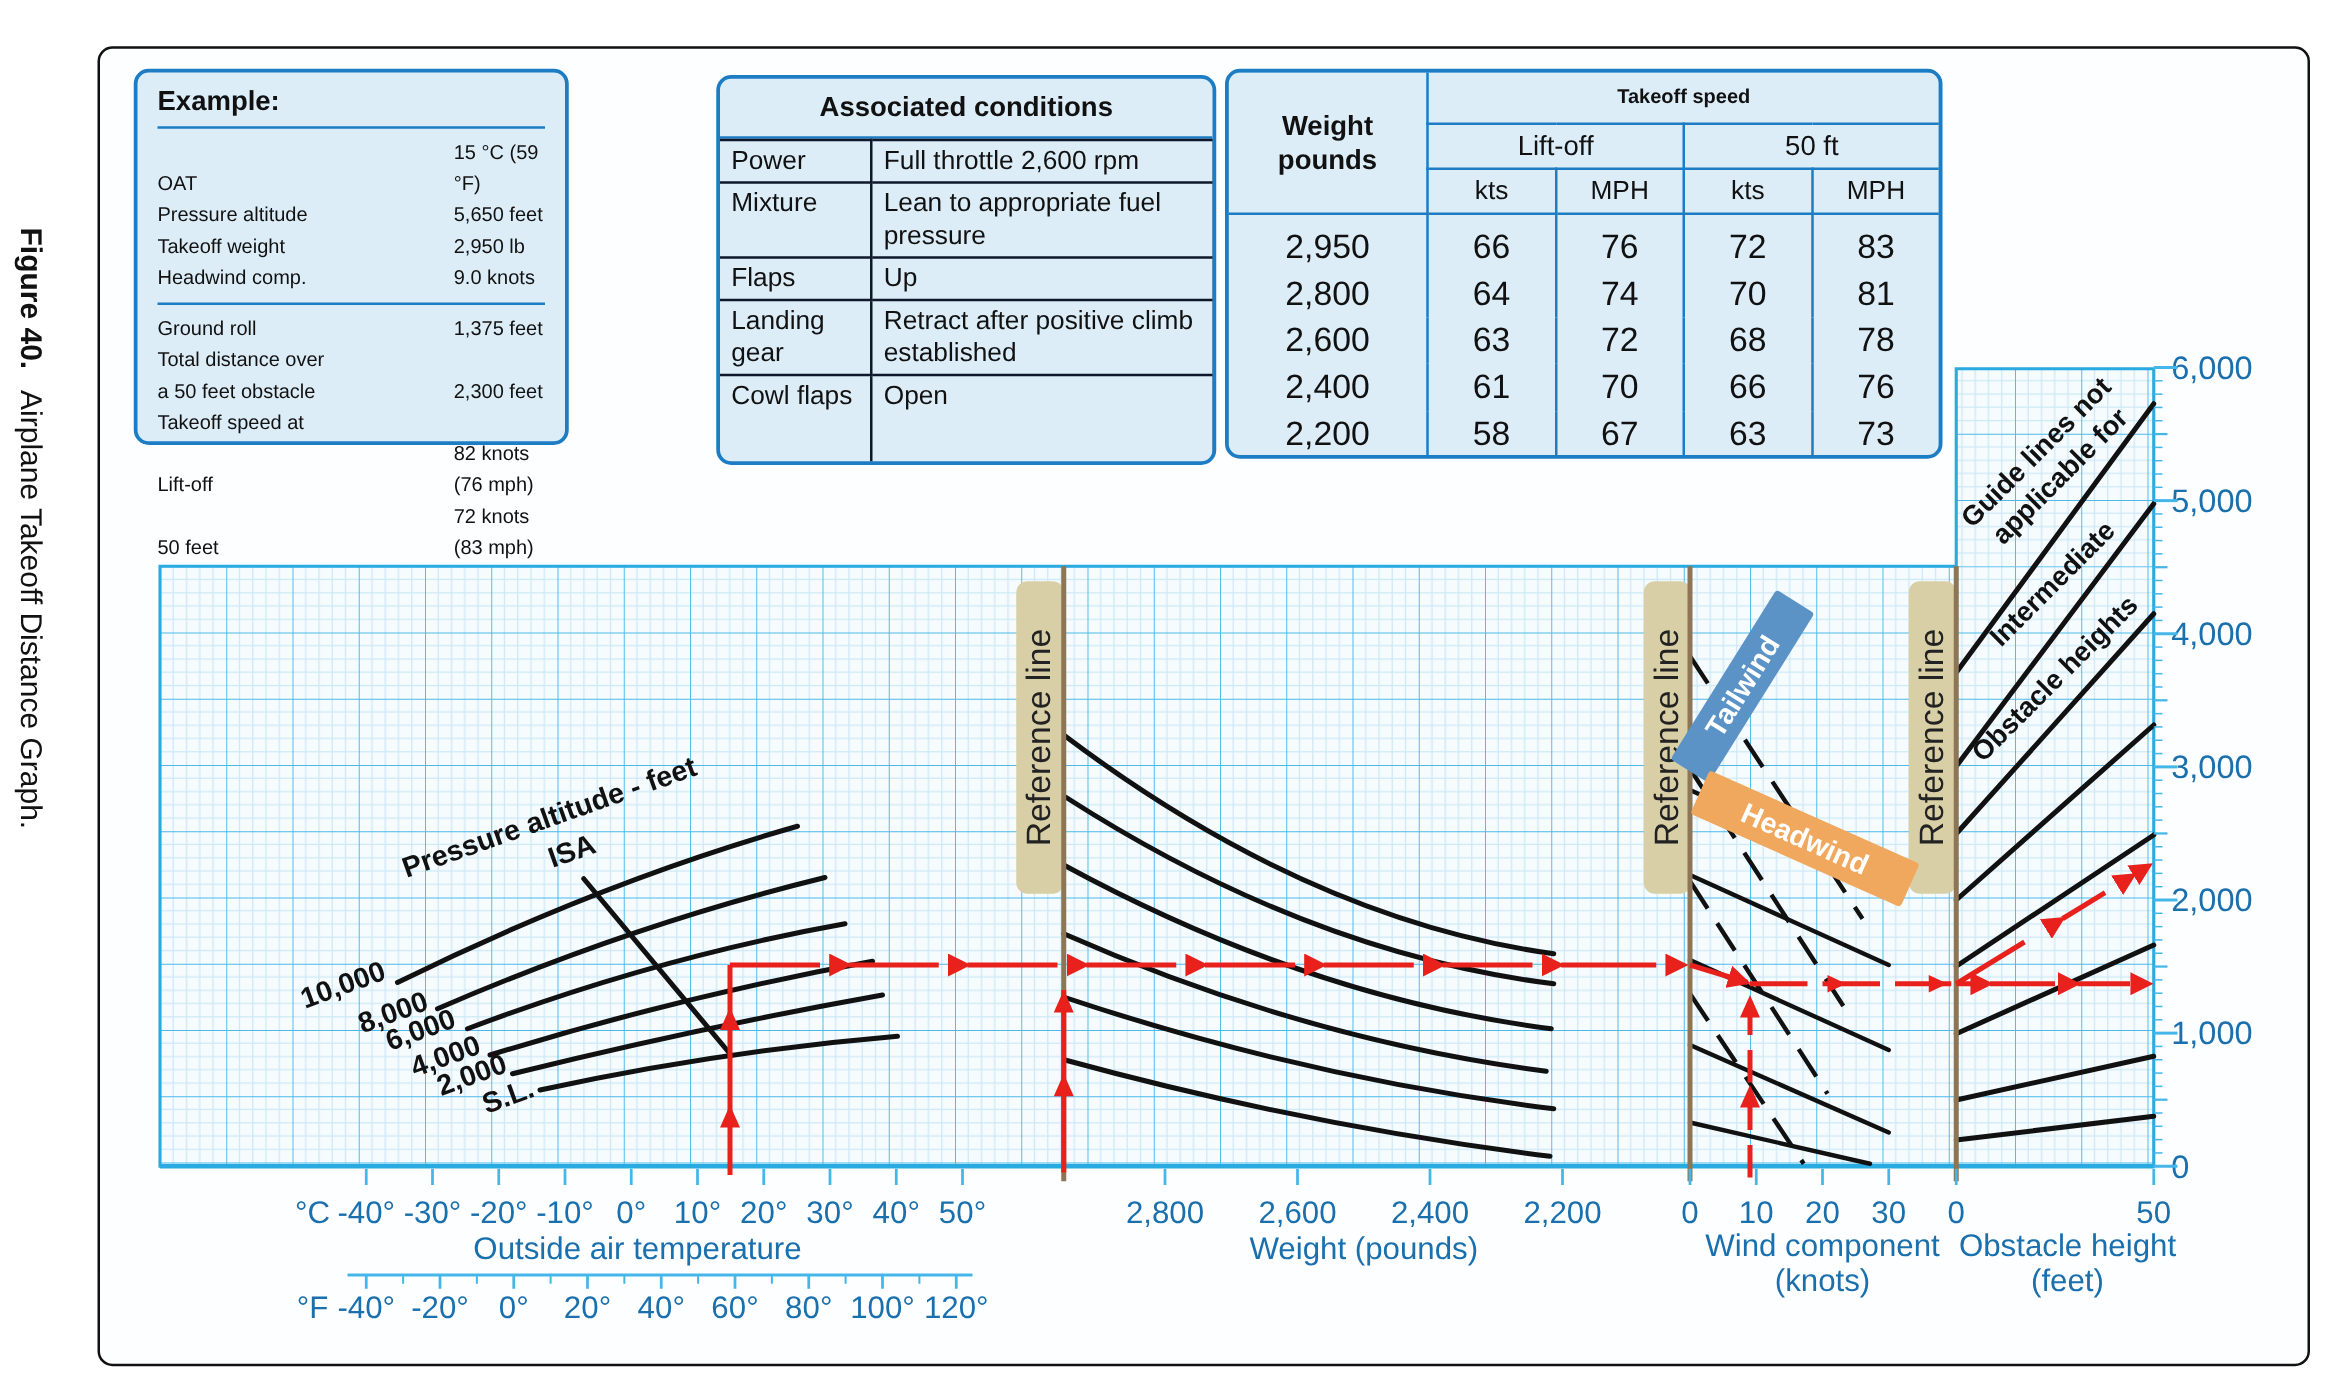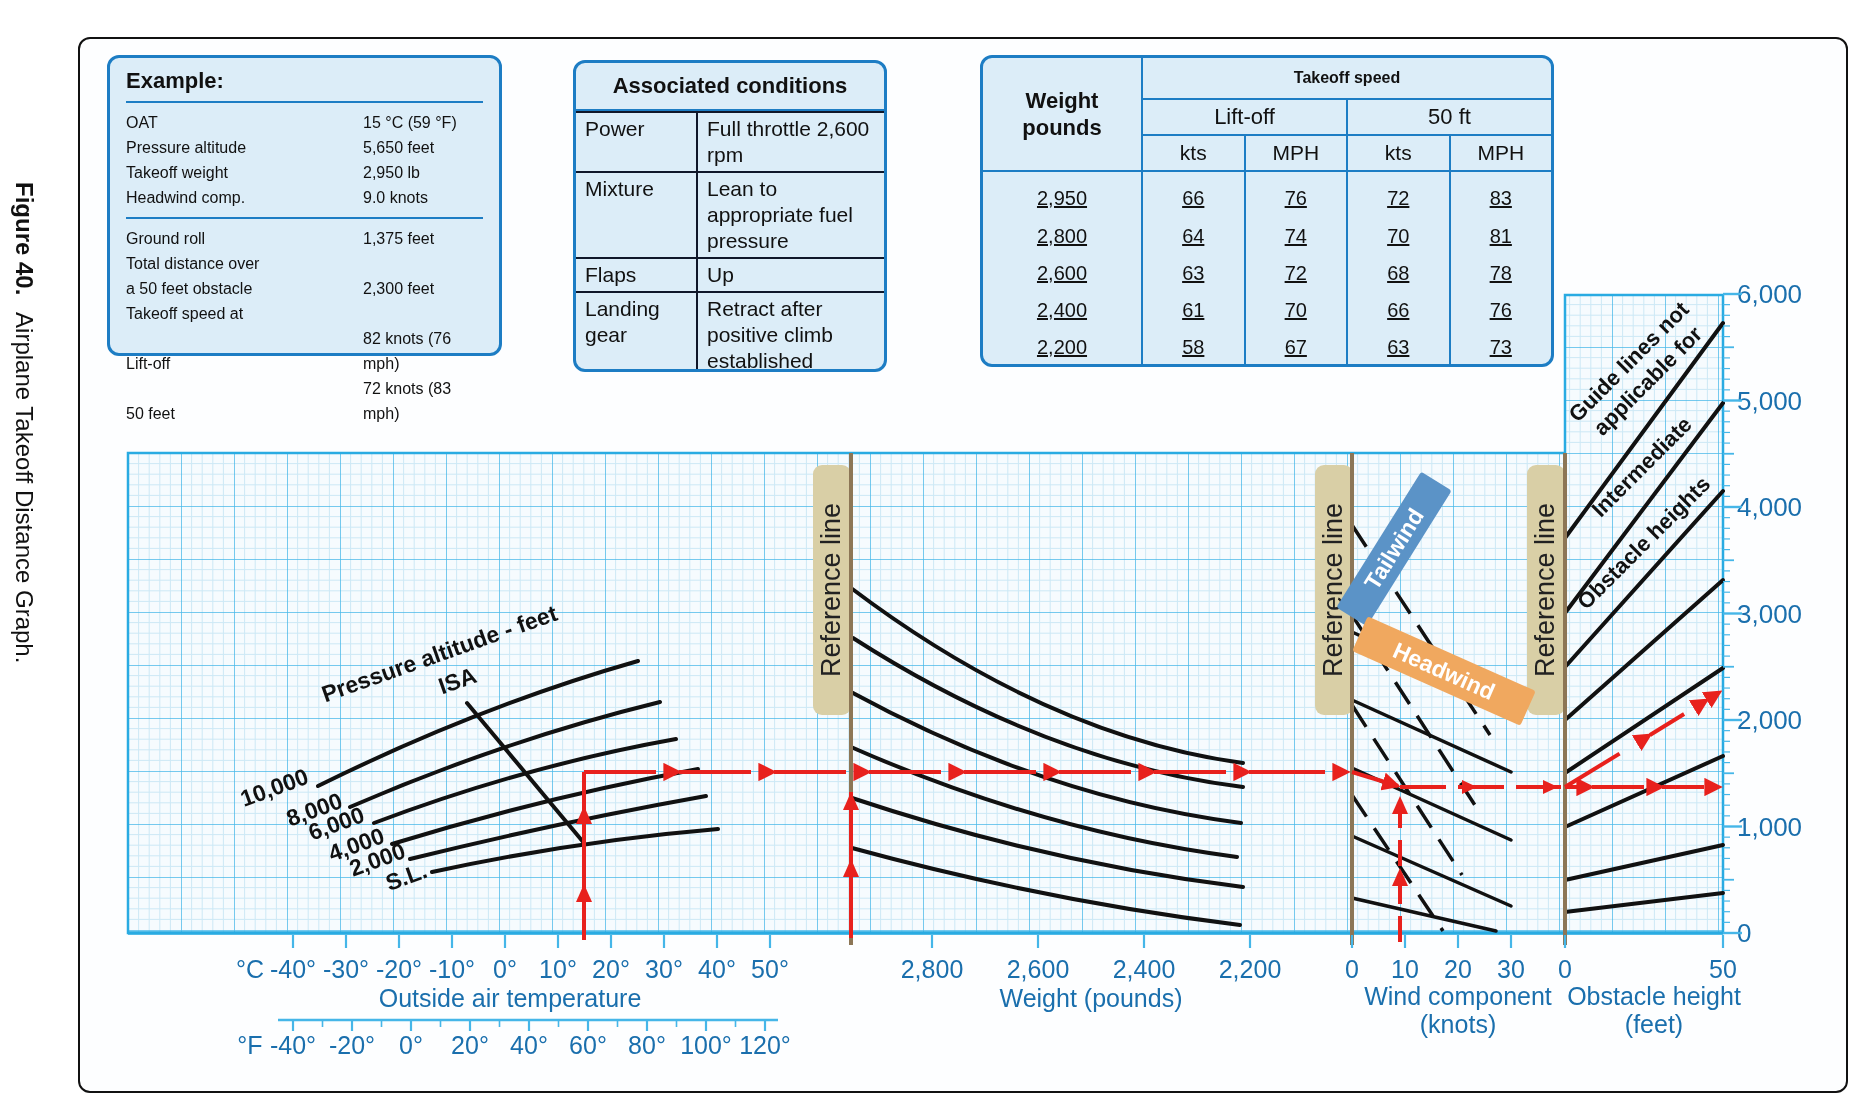--- a/index.html
+++ b/index.html
@@ -6,43 +6,43 @@
   body{width:1861px;height:1117px;position:relative;overflow:hidden;
        font-family:"Liberation Sans",sans-serif;}
   .fig-frame{position:absolute;left:78px;top:37px;width:1766px;height:1052px;
        border:2.5px solid #111;border-radius:12px;background:#fdfeff;}
   .side-caption{position:absolute;left:10px;top:182px;height:560px;
        writing-mode:vertical-rl;font-size:24px;color:#111;white-space:nowrap;}
   .side-caption .cap-num{font-weight:bold;margin-bottom:10px;}
   
   .panelbox{position:absolute;background:#dcedf8;border:3px solid #1d7dc4;
        border-radius:12px;box-sizing:border-box;color:#111;}
-  .example-box{left:107px;top:55px;width:395px;height:301px;padding:10px 16px 23px 16px;}
+  .example-box{left:107px;top:55px;width:348px;height:301px;padding:10px 16px 23px 16px;}
   .example-title{font-weight:bold;font-size:22px;}
   .bluerule{border:none;border-top:2.5px solid #1d7dc4;margin:7px 0 7px 0;}
   .ex-row{display:flex;font-size:16px;line-height:25px;align-items:flex-end;}
   .ex-row .lbl{width:237px;flex:none;}
   
-  .assoc-box{left:573px;top:60px;width:314px;height:312px;overflow:hidden;}
+  .assoc-box{left:573px;top:60px;width:400px;height:312px;overflow:hidden;}
   .assoc-title{height:46px;display:flex;align-items:center;justify-content:center;
        font-weight:bold;font-size:22px;border-bottom:2.5px solid #1d7dc4;}
   .assoc-table{border-collapse:collapse;width:calc(100% + 4px);margin:0 -2px -2px -2px;
        font-size:21px;table-layout:fixed;}
   .assoc-table td{border:2px solid #0f172a;padding:3px 9px;vertical-align:top;line-height:26px;}
   .assoc-table td.c1{width:102px;}
   
   .tos-box{left:980px;top:55px;width:574px;height:312px;overflow:hidden;}
   .tos-table{border-collapse:collapse;width:calc(100% + 4px);height:calc(100% + 4px);
        margin:-2px;font-size:21px;table-layout:fixed;text-align:center;}
   .tos-table th,.tos-table td{border:2px solid #1d7dc4;padding:1px 4px;}
   .tos-table .w-col{width:150px;font-weight:bold;font-size:22px;white-space:pre-line;line-height:27px;}
   .tos-table .t-title{font-weight:bold;font-size:16px;height:38px;}
   .tos-table .grp{font-weight:normal;font-size:22px;height:32px;}
   .tos-table .unit{font-weight:normal;font-size:21px;height:32px;}
-  .tos-table td{border-top:none;border-bottom:none;font-size:20px;text-decoration:underline;}
+  .tos-table td{border-top:none;border-bottom:none;font-size:27px;}
   .tos-table tr.firstdata td{padding-top:7px;}
   
   #chart{position:absolute;left:0;top:0;}
   text{font-family:"Liberation Sans",sans-serif;}
   .axlab{fill:#1a6fad;font-size:25px;}
   .rlab{fill:#1a6fad;font-size:26px;}
   .curve{stroke:#111;stroke-width:4;fill:none;stroke-linecap:round;}
   .curve35{stroke:#111;stroke-width:3.5;fill:none;stroke-linecap:round;}
   .dashln{stroke:#111;stroke-width:3.5;fill:none;stroke-dasharray:26 14;stroke-linecap:butt;}
   .refline{stroke:#8c7656;stroke-width:4;}

